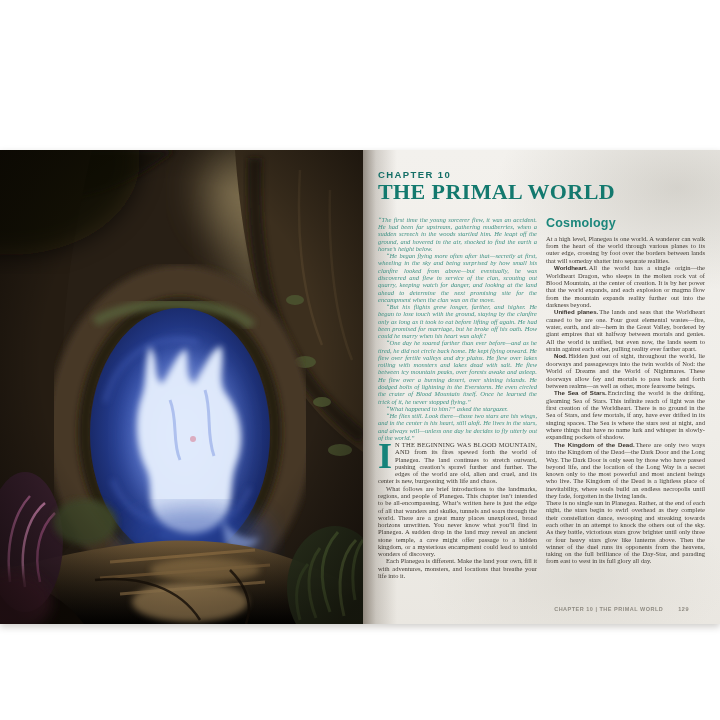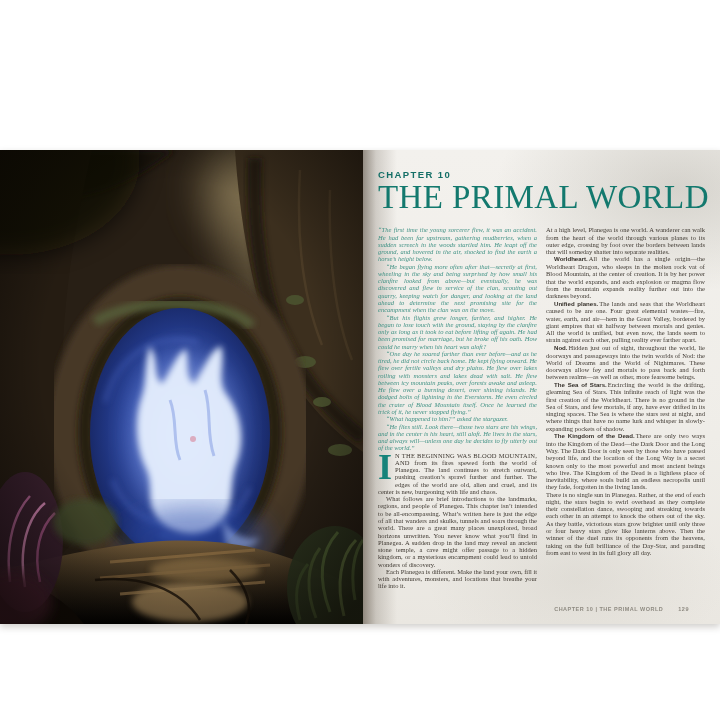--- a/index.html
+++ b/index.html
@@ -12,22 +12,22 @@
   .page-right{position:relative;width:357px;height:474px;flex:none;overflow:hidden;
       background:
         radial-gradient(260px 150px at 88% 8%, rgba(165,162,152,.38), transparent 70%),
         radial-gradient(200px 120px at 60% 90%, rgba(190,186,176,.25), transparent 75%),
         linear-gradient(180deg,#f3f1ed 0%,#efede8 60%,#eae7e1 100%);}
   .gutter-shadow{position:absolute;top:0;bottom:0;left:0;width:34px;pointer-events:none;
       background:linear-gradient(90deg, rgba(70,58,44,.55), rgba(70,58,44,.20) 38%, rgba(70,58,44,0));}
   .content{position:absolute;left:15px;right:15px;top:0;bottom:0;}
   .kicker{margin-top:19px;font-family:"Liberation Sans",sans-serif;font-weight:bold;
       font-size:9.5px;letter-spacing:1.4px;color:#136e66;}
-  .title{margin-top:2px;font-family:"Liberation Serif",serif;font-weight:normal;
-      font-size:33px;line-height:.95;letter-spacing:.4px;color:#13796e;white-space:nowrap;}
+  .title{margin-top:2px;font-family:"Liberation Serif",serif;font-weight:bold;
+      font-size:22px;line-height:.95;letter-spacing:.4px;color:#13796e;white-space:nowrap;}
   .columns{display:flex;gap:9px;margin-top:13px;}
   .col{width:50%;font-size:6.5px;line-height:1.12;color:#3f3932;text-align:justify;}
   .quote p{margin:0;text-indent:8px;font-style:italic;color:#3f9184;}
   .quote p:first-child{text-indent:0;}
   .lead{margin-top:8px;}
   .dropcap{float:left;font-weight:bold;font-size:36px;line-height:.76;color:#15837a;
       margin:2px 3px 0 0;}
   .opener{letter-spacing:.2px;}
   .col p.body{margin:0;text-indent:8px;}
   .col p.flush{text-indent:0;}
@@ -174,20 +174,21 @@
               <p>“One day he soared farther than ever before—and as he tired, he did not circle back home. He kept flying onward. He flew over fertile valleys and dry plains. He flew over lakes roiling with monsters and lakes dead with salt. He flew between icy mountain peaks, over forests awake and asleep. He flew over a burning desert, over shining islands. He dodged bolts of lightning in the Everstorm. He even circled the crater of Blood Mountain itself. Once he learned the trick of it, he never stopped flying.”</p>
               <p>“What happened to him?” asked the stargazer.</p>
               <p>“He flies still. Look there—those two stars are his wings, and in the center is his heart, still aloft. He lives in the stars, and always will—unless one day he decides to fly utterly out of the world.”</p>
             </div>
             <p class="body flush lead"><span class="dropcap">I</span><span class="opener">N THE BEGINNING WAS BLOOD MOUNTAIN, AND</span><span> from its fires spewed forth the world of Planegea. The land continues to stretch outward, pushing creation’s sprawl further and further. The edges of the world are old, alien and cruel, and its center is new, burgeoning with life and chaos.</span></p>
             <p class="body">What follows are brief introductions to the landmarks, regions, and people of Planegea. This chapter isn’t intended to be all-encompassing. What’s written here is just the edge of all that wanders and skulks, tunnels and soars through the world. There are a great many places unexplored, broad horizons unwritten. You never know what you’ll find in Planegea. A sudden drop in the land may reveal an ancient stone temple, a cave might offer passage to a hidden kingdom, or a mysterious encampment could lead to untold wonders of discovery.</p>
             <p class="body">Each Planegea is different. Make the land your own, fill it with adventures, monsters, and locations that breathe your life into it.</p>
           </div>
 
           <div class="col">
+            <h2 class="sect-h">Cosmology</h2>
             <p class="body flush">At a high level, Planegea is one world. A wanderer can walk from the heart of the world through various planes to its outer edge, crossing by foot over the borders between lands that will someday shatter into separate realities.</p>
             <p class="body entry"><b>Worldheart.</b><span>All the world has a single origin—the Worldheart Dragon, who sleeps in the molten rock vat of Blood Mountain, at the center of creation. It is by her power that the world expands, and each explosion or magma flow from the mountain expands reality further out into the darkness beyond.</span></p>
             <p class="body entry"><b>Unified planes.</b><span>The lands and seas that the Worldheart caused to be are one. Four great elemental wastes—fire, water, earth, and air—hem in the Great Valley, bordered by giant empires that sit halfway between mortals and genies. All the world is unified, but even now, the lands seem to strain against each other, pulling reality ever farther apart.</span></p>
             <p class="body entry"><b>Nod.</b><span>Hidden just out of sight, throughout the world, lie doorways and passageways into the twin worlds of Nod: the World of Dreams and the World of Nightmares. These doorways allow fey and mortals to pass back and forth between realms—as well as other, more fearsome beings.</span></p>
             <p class="body entry"><b>The Sea of Stars.</b><span>Encircling the world is the drifting, gleaming Sea of Stars. This infinite reach of light was the first creation of the Worldheart. There is no ground in the Sea of Stars, and few mortals, if any, have ever drifted in its singing spaces. The Sea is where the stars rest at night, and where things that have no name lurk and whisper in slowly-expanding pockets of shadow.</span></p>
             <p class="body entry"><b>The Kingdom of the Dead.</b><span>There are only two ways into the Kingdom of the Dead—the Dark Door and the Long Way. The Dark Door is only seen by those who have passed beyond life, and the location of the Long Way is a secret known only to the most powerful and most ancient beings who live. The Kingdom of the Dead is a lightless place of inevitability, where souls build an endless necropolis until they fade, forgotten in the living lands.</span></p>
             <p class="body flush">There is no single sun in Planegea. Rather, at the end of each night, the stars begin to swirl overhead as they complete their constellation dance, swooping and streaking towards each other in an attempt to knock the others out of the sky. As they battle, victorious stars grow brighter until only three or four heavy stars glow like lanterns above. Then the winner of the duel runs its opponents from the heavens, taking on the full brilliance of the Day-Star, and parading from east to west in its full glory all day.</p>
           </div>
 
         </div>

